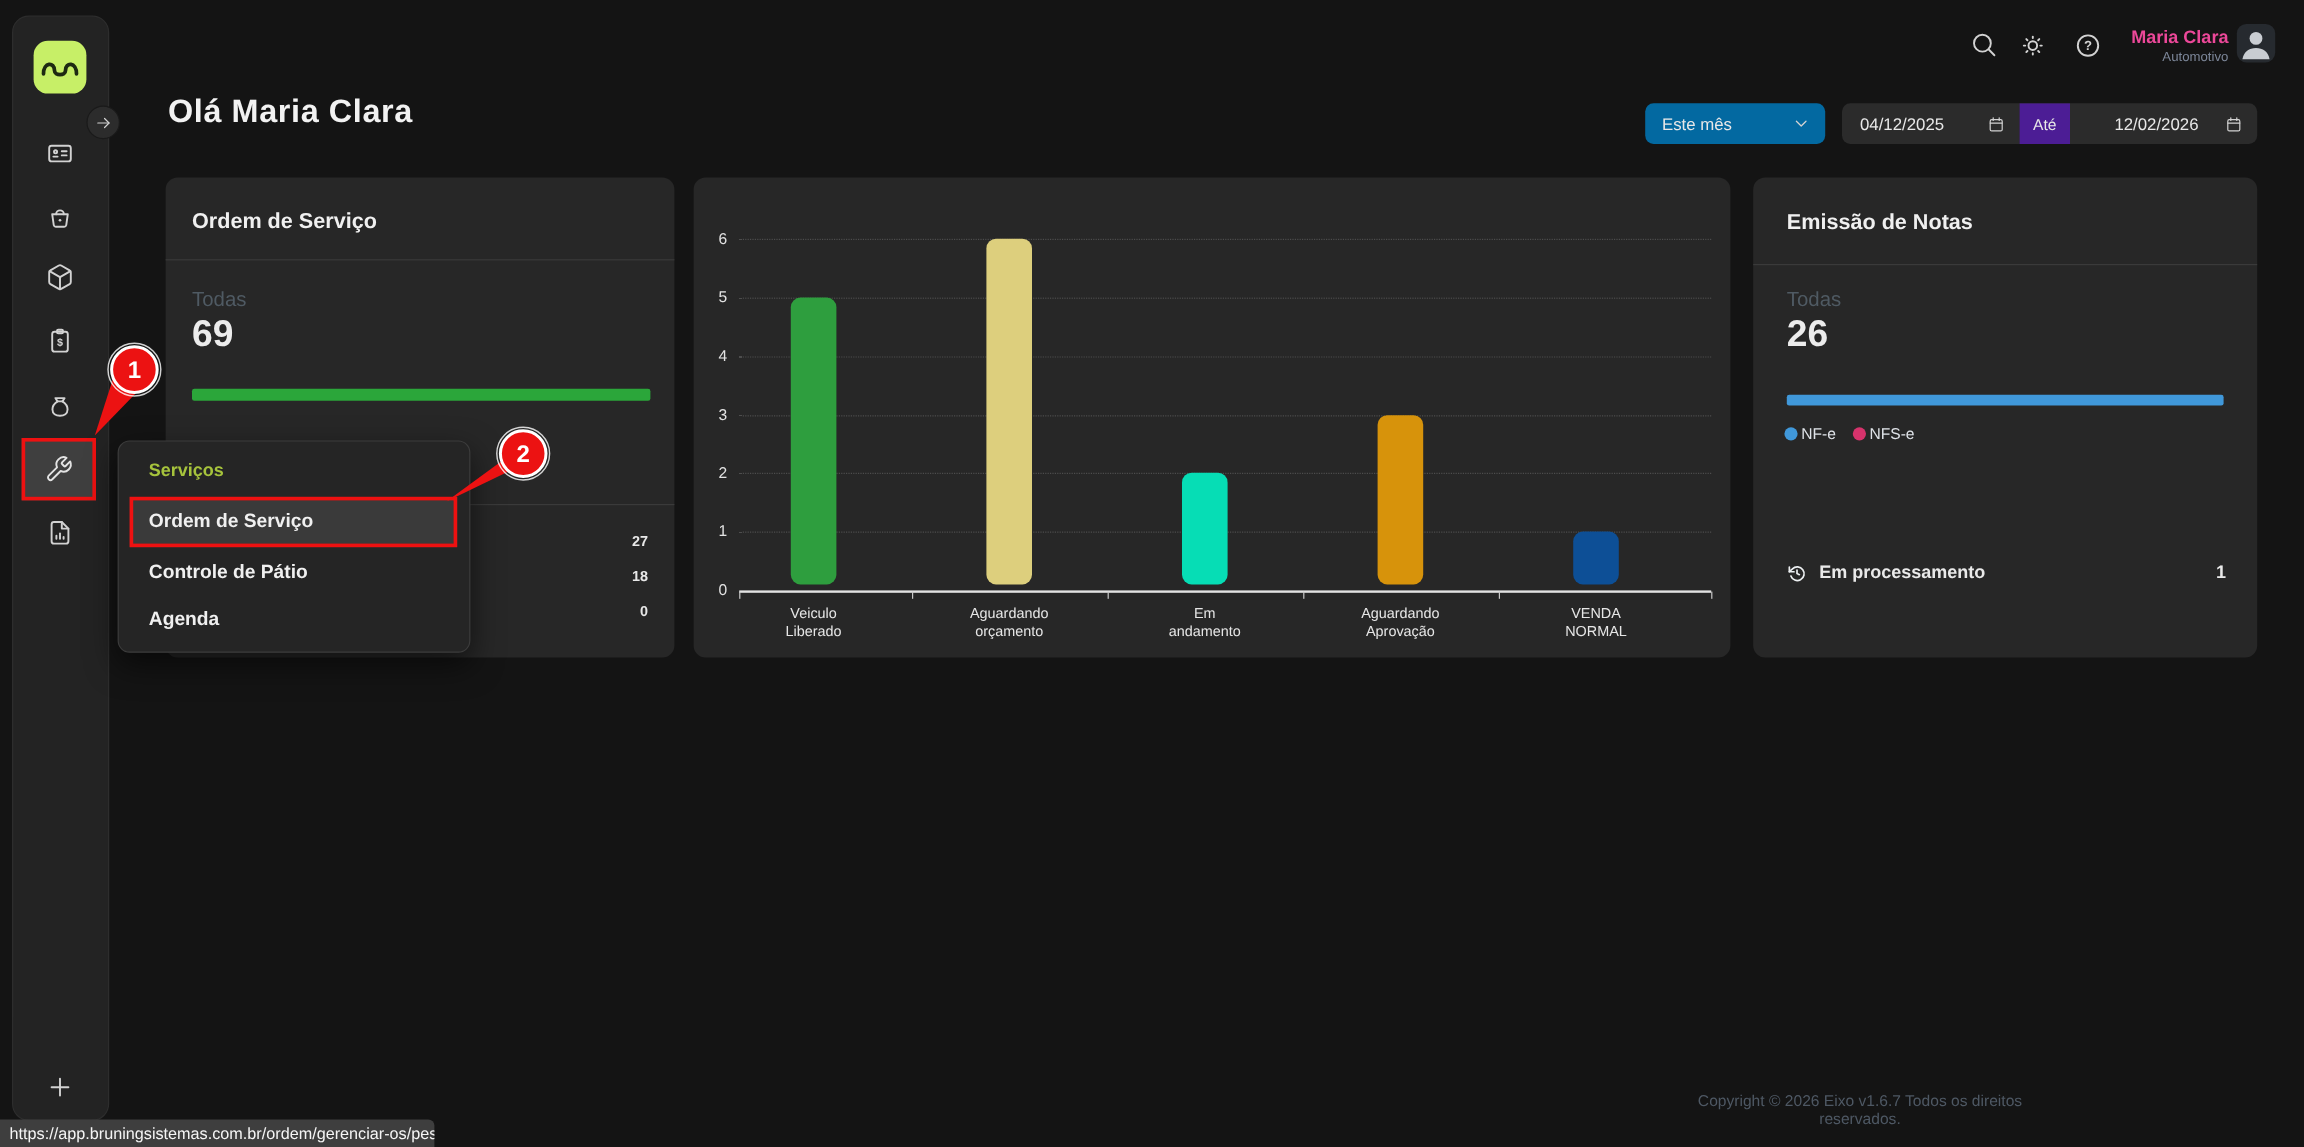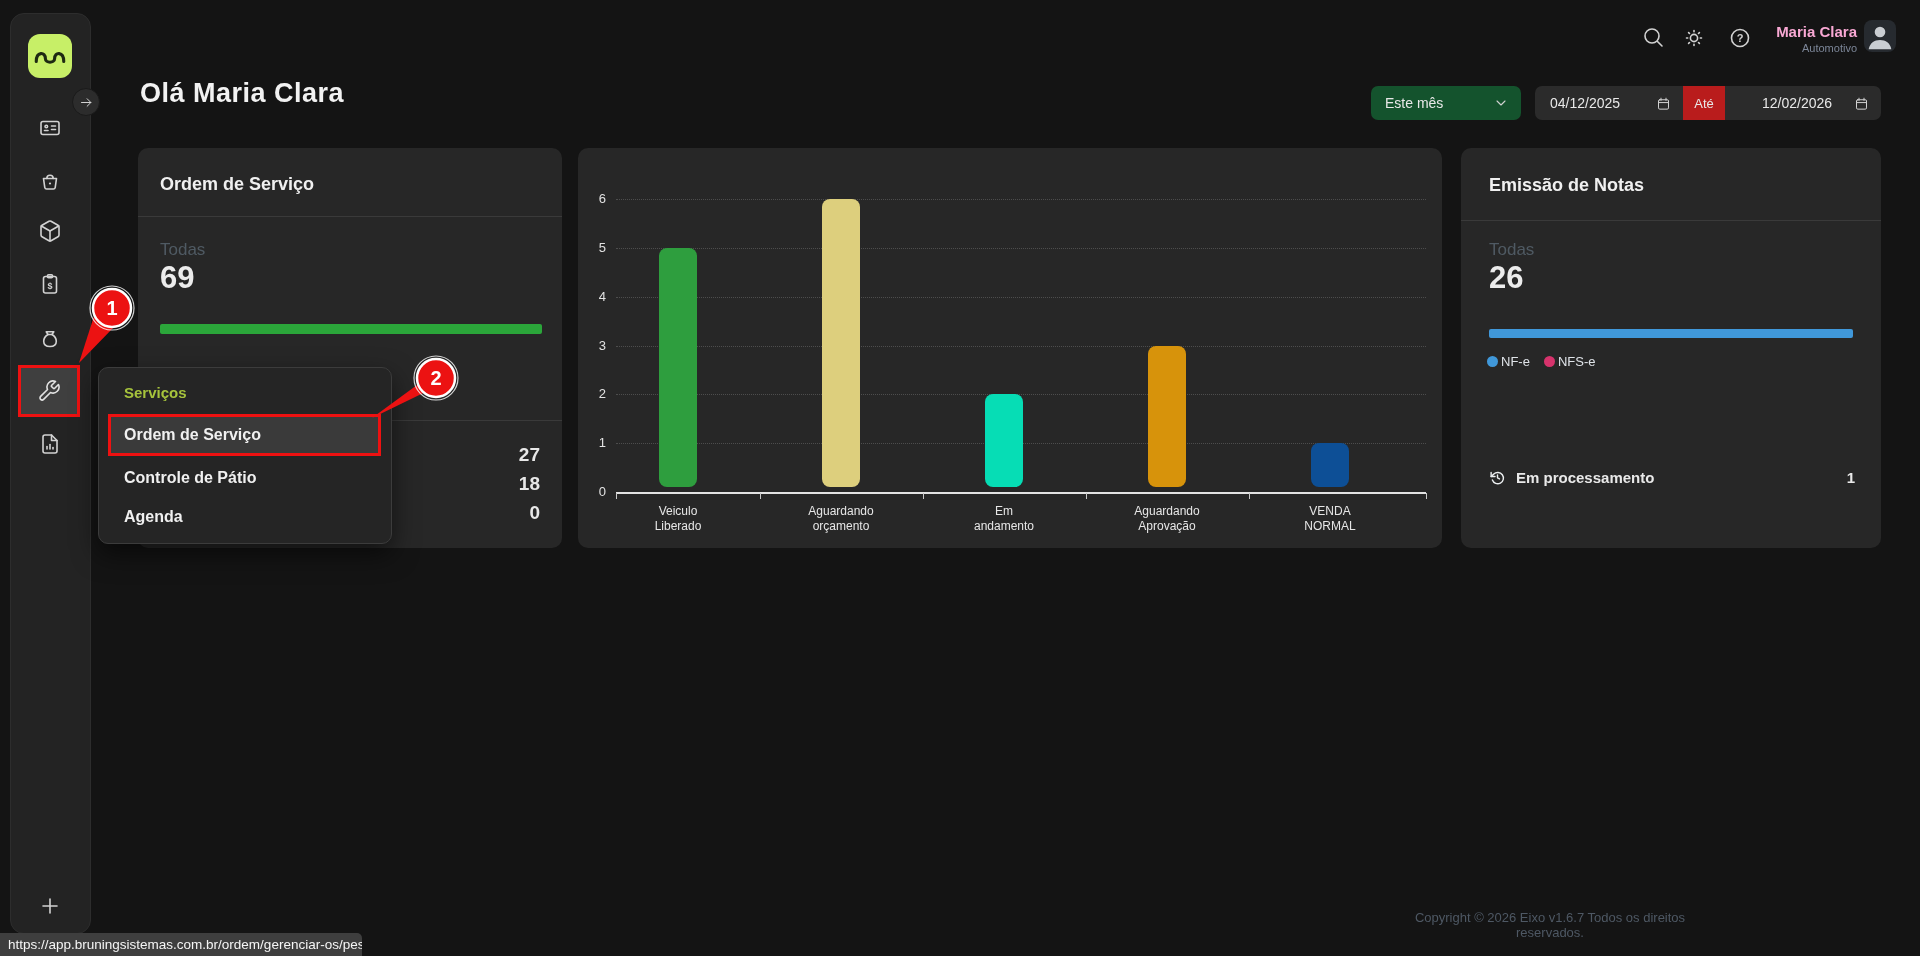--- a/index.html
+++ b/index.html
@@ -14,44 +14,44 @@
   .logo{position:absolute;left:17px;top:20px;width:44px;height:44px;border-radius:12px;background:#c7ef67;}
   .collapse-btn{position:absolute;left:61px;top:74px;width:26px;height:26px;border-radius:50%;
                 background:#2c2c2c;border:1px solid #1a1a1a;display:flex;align-items:center;justify-content:center;}
   .side-icon{position:absolute;left:27px;width:24px;height:24px;}
   .active-box{position:absolute;left:7px;top:351px;width:62px;height:52px;background:#3f3f3f;
               border:3px solid #ee1111;box-sizing:border-box;display:flex;align-items:center;justify-content:center;}
 
   
   .top-icon{position:absolute;width:24px;height:24px;}
   .user-block{position:absolute;right:63px;top:23px;text-align:right;}
-  .user-name{font-size:15px;font-weight:bold;color:#f9a8d4;}
+  .user-name{font-size:15px;font-weight:bold;color:#ec4899;}
   .user-role{font-size:11px;color:#7c8698;margin-top:2px;}
   .avatar{position:absolute;left:1864px;top:20px;width:32px;height:32px;border-radius:8px;
           background:#262a2f;overflow:hidden;}
 
   
   .greeting{position:absolute;left:140px;top:78px;font-size:27px;font-weight:bold;letter-spacing:.5px;color:#f2f2f2;}
-  .period-select{position:absolute;left:1371px;top:86px;width:150px;height:34px;background:#14532d;
+  .period-select{position:absolute;left:1371px;top:86px;width:150px;height:34px;background:#0369a1;
                  border-radius:7px;display:flex;align-items:center;padding:0 12px 0 14px;box-sizing:border-box;
                  font-size:14px;color:#e8e8e8;}
   .date-group{position:absolute;left:1535px;top:86px;width:346px;height:34px;background:#2b2b2b;
               border-radius:7px;display:flex;align-items:center;font-size:14px;overflow:hidden;}
   .date-sub{display:flex;align-items:center;justify-content:space-between;height:100%;box-sizing:border-box;}
-  .ate-chip{width:42px;height:100%;background:#b91c1c;display:flex;align-items:center;justify-content:center;
+  .ate-chip{width:42px;height:100%;background:#4c1d95;display:flex;align-items:center;justify-content:center;
             font-size:13px;color:#e8e8e8;flex:0 0 auto;}
 
   
   .card{position:absolute;background:#272727;border-radius:10px;z-index:1;}
   .card-title{position:absolute;font-size:18px;font-weight:bold;color:#f0f0f0;}
   .divider{position:absolute;left:0;right:0;height:1px;background:#3a3a3a;}
   .muted-label{position:absolute;font-size:17px;color:#4f5a63;}
   .big-value{position:absolute;font-size:31px;font-weight:bold;color:#ececec;}
   .progress{position:absolute;border-radius:2px;}
-  .os-value{position:absolute;right:22px;font-size:19px;font-weight:bold;color:#e8e8e8;}
+  .os-value{position:absolute;right:22px;font-size:12px;font-weight:bold;color:#e8e8e8;}
 
   
   .legend{position:absolute;left:26px;top:206px;display:flex;align-items:center;gap:14px;font-size:13px;color:#dfe3e8;}
   .legend-item{display:flex;align-items:center;gap:3px;}
   .dot{width:11px;height:11px;border-radius:50%;}
   .note-row{position:absolute;left:28px;right:26px;height:22px;display:flex;align-items:center;}
   .note-label{font-size:15px;font-weight:bold;margin-left:10px;color:#e9e9e9;}
   .note-value{margin-left:auto;font-size:15px;font-weight:bold;color:#e9e9e9;}
 
   

